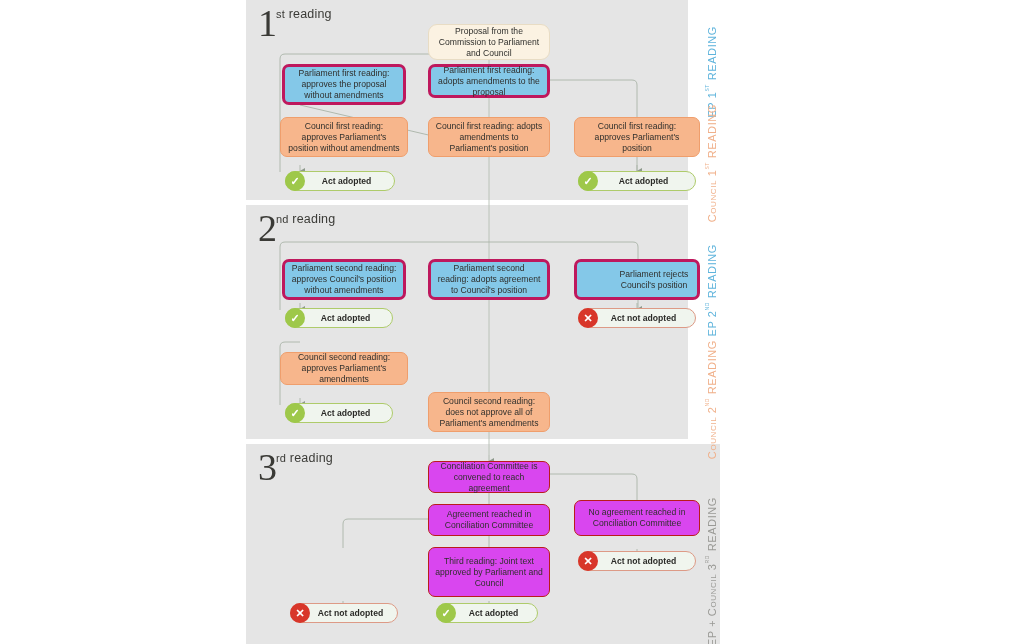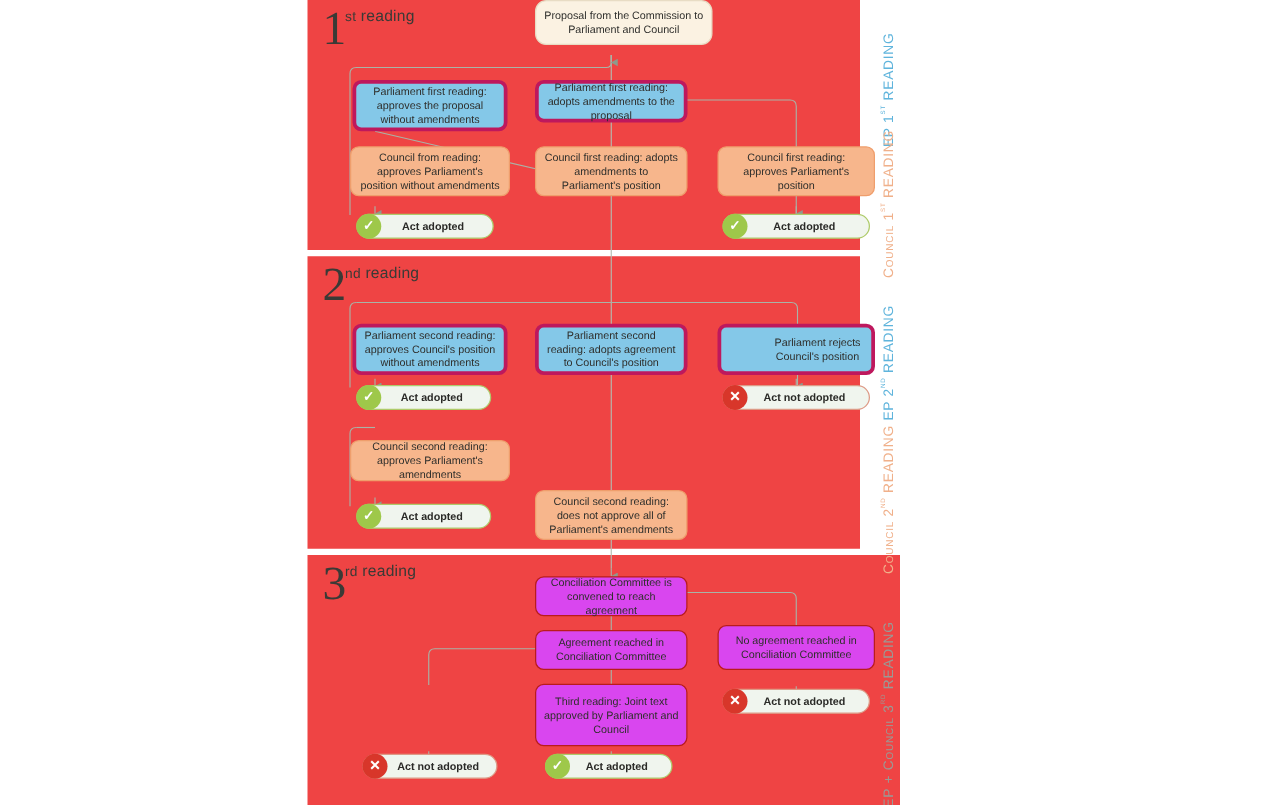--- a/index.html
+++ b/index.html
@@ -16,21 +16,21 @@
   #canvas {
     position: relative;
     width: 1024px;
     height: 644px;
     background: #ffffff;
   }
 
   
   .section {
     position: absolute;
-    background: #ef4444;
+    background: #e5e5e5;
     left: 246px;
     width: 442px;
   }
   #section-1 { top: 0px;   height: 200px; }
   #section-2 { top: 205px; height: 234px; }
   #section-3 { top: 444px; height: 200px; padding-left: 32px; }
 
   
   .sec-head {
     position: absolute;
@@ -223,26 +223,26 @@
     <span>EP 2</span><sup>nd</sup><span> READING</span>
   </div>
   <div class="vlabel vl-orange" style="left:703px; top:340px;">
     <span>Council 2</span><sup>nd</sup><span> READING</span>
   </div>
 
   <div class="vlabel vl-gray" style="left:703px; top:497px;">
     <span>EP + Council 3</span><sup>rd</sup><span> READING</span>
   </div>
 
-  <div class="box box-cream" style="left:428px; top:0; width:142px; height:36px;">Proposal from the Commission to Parliament and Council</div>
+  <div class="box box-cream" style="left:428px; top:24px; width:122px; height:36px;">Proposal from the Commission to Parliament and Council</div>
 
   <div class="box box-blue" style="left:282px; top:64px; width:124px; height:41px;">Parliament first reading: approves the proposal without amendments</div>
   <div class="box box-blue" style="left:428px; top:64px; width:122px; height:34px;">Parliament first reading: adopts amendments to the proposal</div>
 
-  <div class="box box-orange" style="left:280px; top:117px; width:128px; height:40px;">Council from reading: approves Parliament's position without amendments</div>
+  <div class="box box-orange" style="left:280px; top:117px; width:128px; height:40px;">Council first reading: approves Parliament's position without amendments</div>
   <div class="box box-orange" style="left:428px; top:117px; width:122px; height:40px;">Council first reading: adopts amendments to Parliament's position</div>
   <div class="box box-orange" style="left:574px; top:117px; width:126px; height:40px;">Council first reading: approves Parliament's position</div>
 
   <div class="pill pill-good" style="left:285px; top:171px; width:110px;">
     <span class="pill-ico ico-good">✓</span>
     <span class="pill-txt">Act adopted</span>
   </div>
   <div class="pill pill-good" style="left:578px; top:171px; width:118px;">
     <span class="pill-ico ico-good">✓</span>
     <span class="pill-txt">Act adopted</span>

